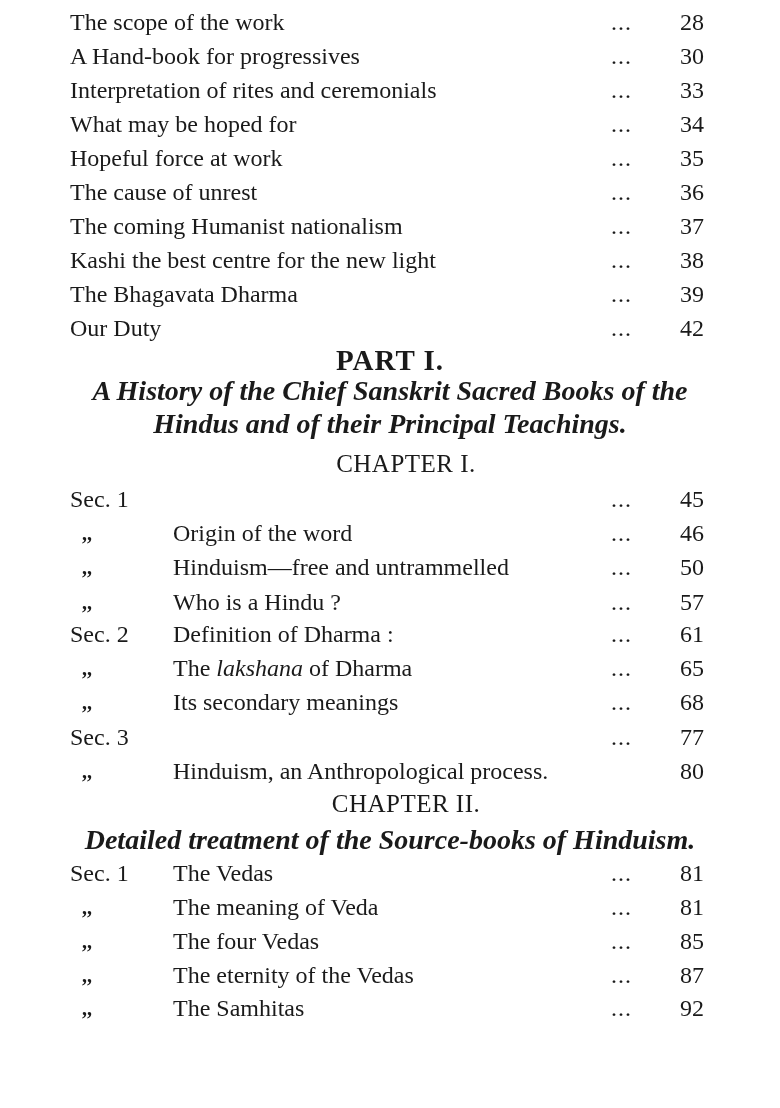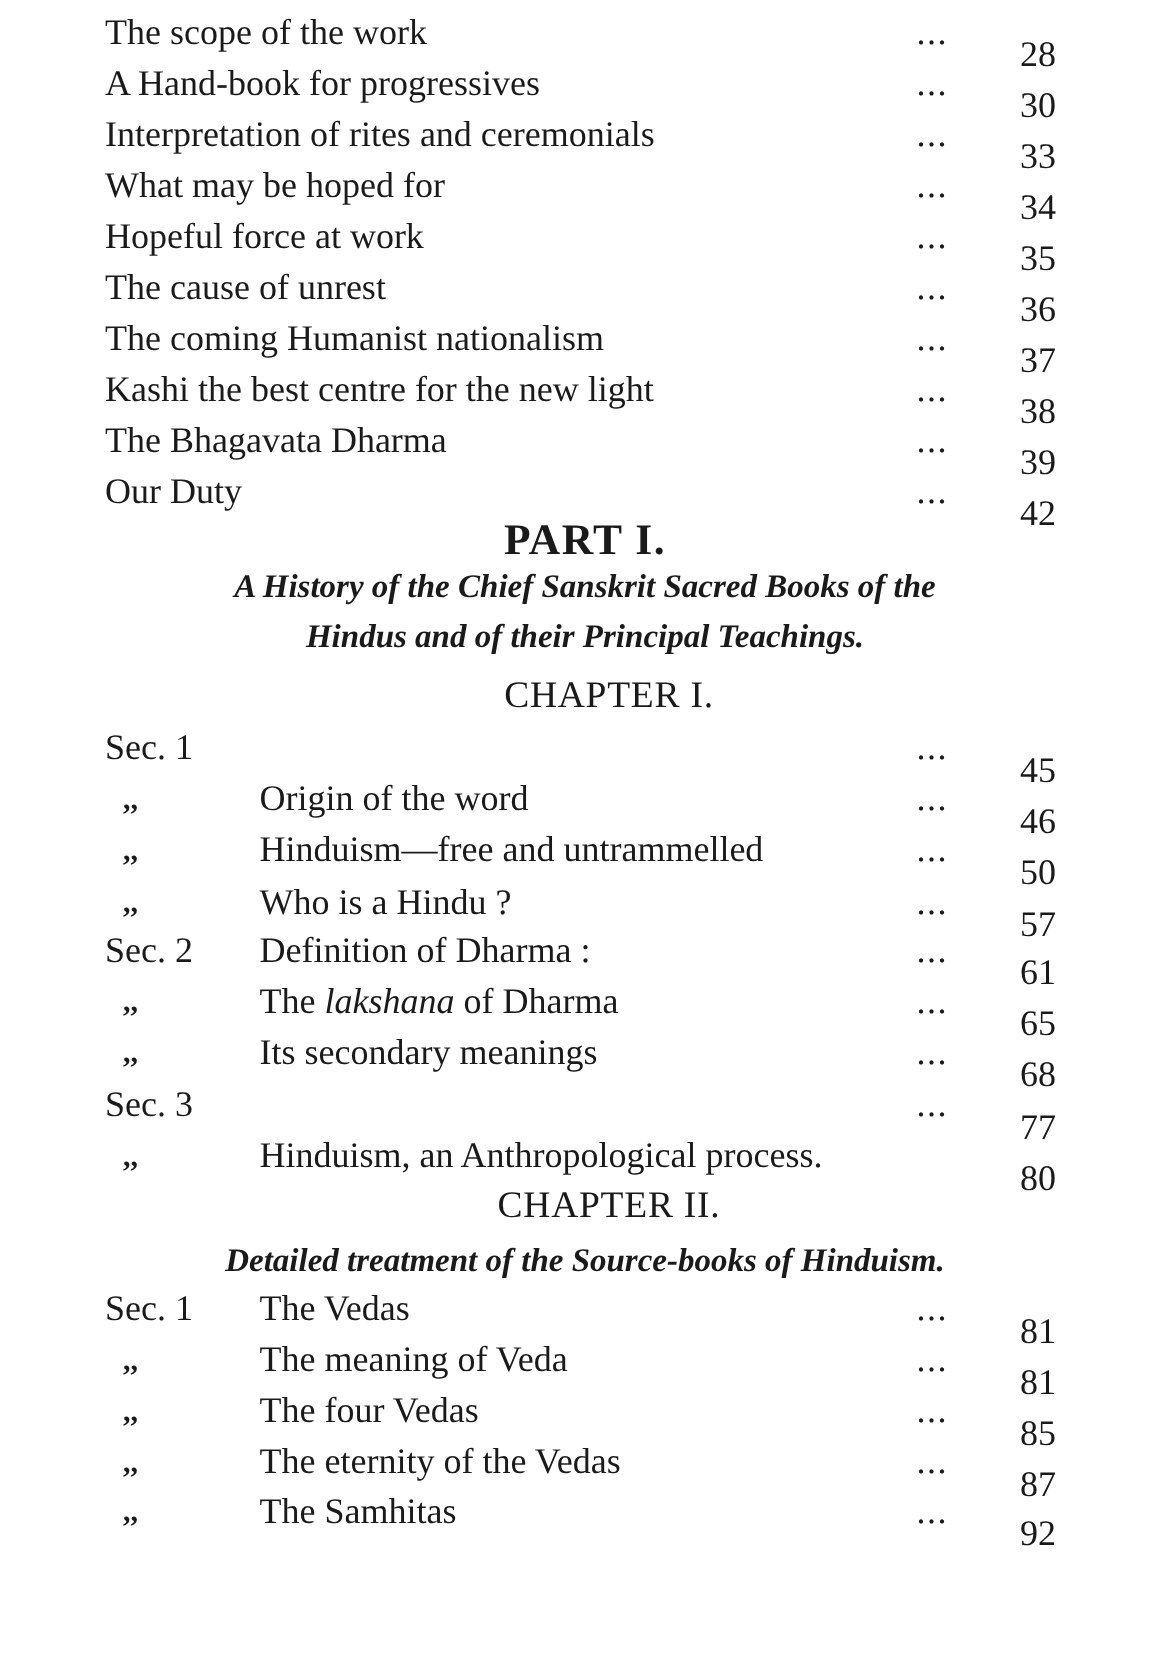--- a/index.html
+++ b/index.html
@@ -5,28 +5,28 @@
   html, body { margin: 0; padding: 0; background: #ffffff; }
   body {
     width: 780px; height: 1108px; overflow: hidden; position: relative;
     font-family: "Liberation Serif", "DejaVu Serif", serif;
     color: #1a1a1a;
   }
   .page { position: absolute; left: 0; top: 0; width: 780px; height: 808px; }
   .row { position: absolute; left: 0; width: 780px; height: 34px; font-size: 24px; line-height: 34px; }
   .row .title { position: absolute; left: 70px; white-space: nowrap; }
   .row .dots { position: absolute; left: 611px; letter-spacing: 1px; }
-  .row .pg { position: absolute; left: 680px; margin-top: 15px; }
+  .row .pg { position: absolute; left: 680px; }
   .srow .sec { position: absolute; left: 70px; white-space: nowrap; }
   .srow .ditto { position: absolute; left: 82px; font-weight: bold; font-size: 20px; }
   .srow .title { left: 173px; }
   .heading { position: absolute; left: 0; width: 780px; text-align: center; white-space: nowrap; }
   .part { font-size: 29px; font-weight: bold; letter-spacing: 1px; }
   .chapter { font-size: 25px; letter-spacing: 0.5px; padding-left: 16px; }
-  .subtitle { font-size: 22px; font-style: italic; font-weight: bold; }
+  .subtitle { font-size: 28px; font-style: italic; font-weight: bold; }
 </style>
 </head>
 <body>
 
 <div class="page">
 
   <div class="row" style="top:5px">
     <span class="title">The scope of the work</span>
     <span class="dots">...</span>
     <span class="pg">28</span>

